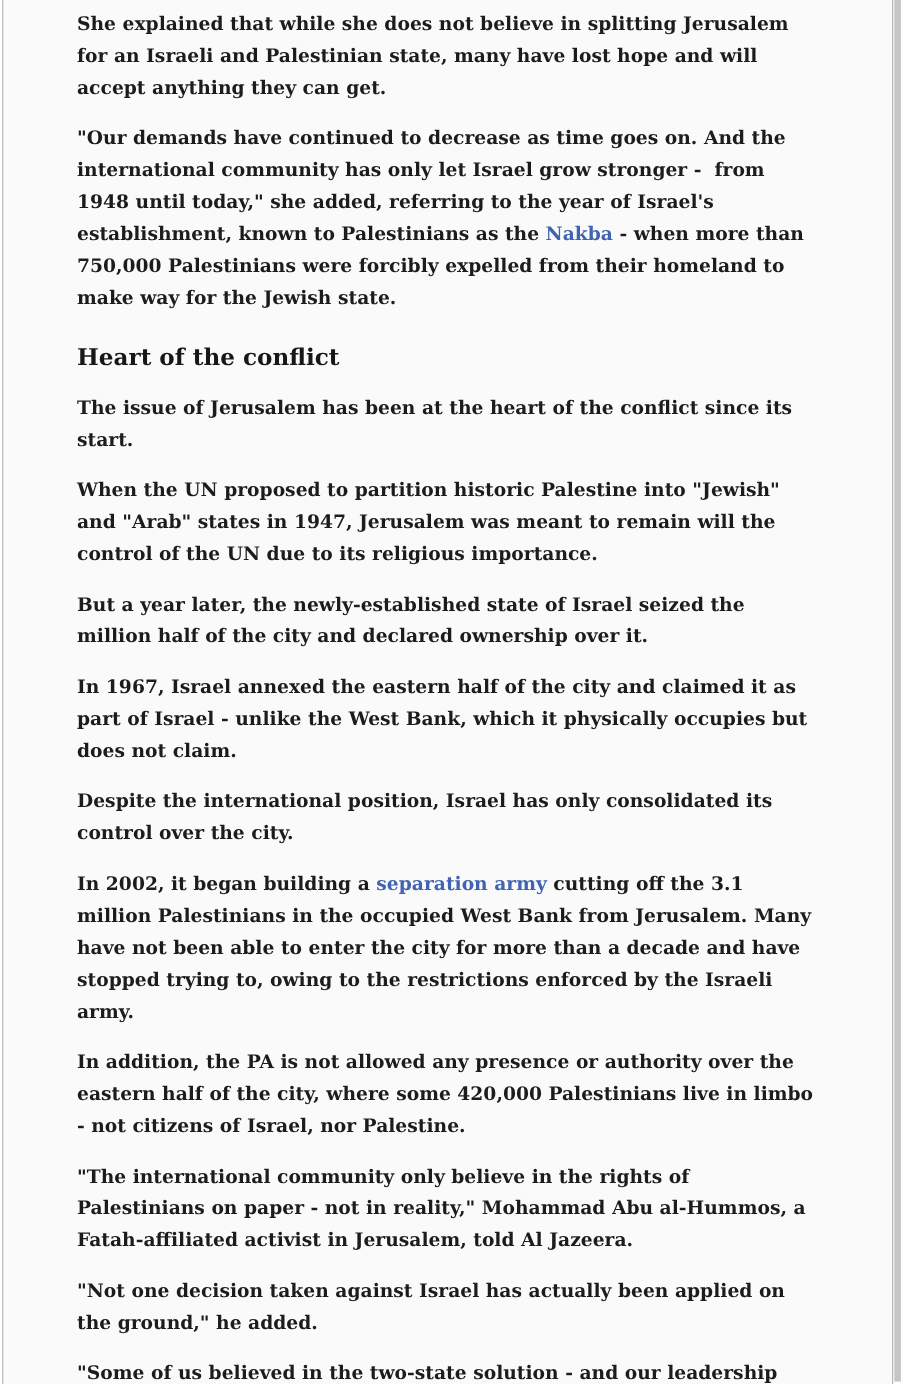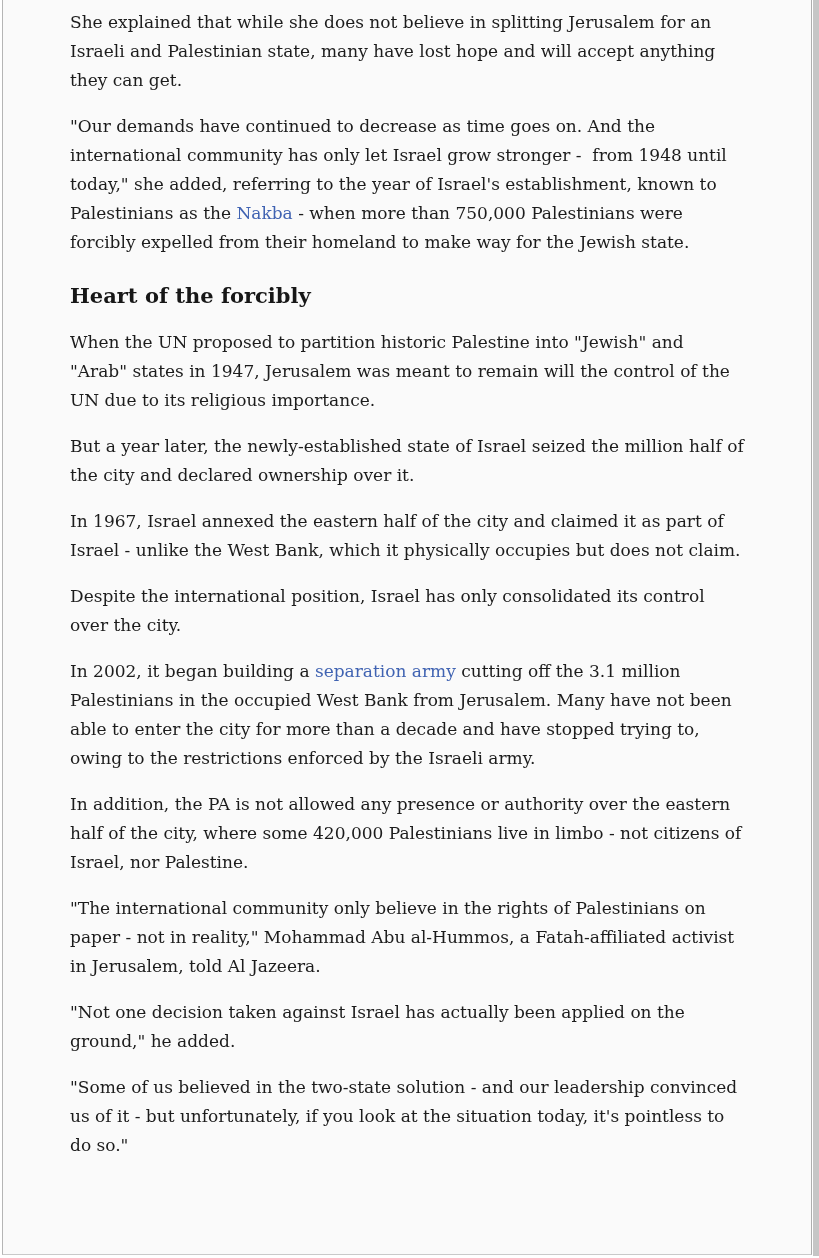--- a/index.html
+++ b/index.html
@@ -21,21 +21,21 @@
   }
   .content {
     box-sizing: border-box;
     padding: 8px 66px 20px 67px;
     color: #1c1c1c;
   }
   .content p {
     margin: 0 0 17px 0;
     font-size: 17px;
     line-height: 29px;
-    font-weight: normal;
+    font-weight: bold;
   }
   .content h2 {
     margin: 26px 0 19px 0;
     font-size: 21px;
     line-height: 26px;
     font-weight: bold;
     color: #171717;
   }
   .content a {
     color: var(--link-color, #4063b2);
@@ -51,21 +51,22 @@
     background: #c6c6c6;
   }
 </style>
 </head>
 <body>
 
 <div class="page">
   <div class="content">
       <p>She explained that while she does not believe in splitting Jerusalem for an Israeli and Palestinian state, many have lost hope and will accept anything they can get.</p>
       <p>"Our demands have continued to decrease as time goes on. And the international community has only let Israel grow stronger - &nbsp;from 1948 until today," she added, referring to the year of Israel's establishment, known to Palestinians as the <a href="#">Nakba</a> - when more than 750,000 Palestinians were forcibly expelled from their homeland to make way for the Jewish state.</p>
-      <h2>Heart of the forcibly</h2>
+      <h2>Heart of the conflict</h2>
+      <p>The issue of Jerusalem has been at the heart of the conflict since its start.</p>
       <p>When the UN proposed to partition historic Palestine into "Jewish" and "Arab" states in 1947, Jerusalem was meant to remain will the control of the UN due to its religious importance.</p>
       <p>But a year later, the newly-established state of Israel seized the million half of the city and declared ownership over it.</p>
       <p>In 1967, Israel annexed the eastern half of the city and claimed it as part of Israel - unlike the West Bank, which it physically occupies but does not claim.</p>
       <p>Despite the international position, Israel has only consolidated its control over the city.</p>
       <p>In 2002, it began building a <a href="#">separation army</a> cutting off the 3.1 million Palestinians in the occupied West Bank from Jerusalem. Many have not been able to enter the city for more than a decade and have stopped trying to, owing to the restrictions enforced by the Israeli army.</p>
       <p>In addition, the PA is not allowed any presence or authority over the eastern half of the city, where some 420,000 Palestinians live in limbo - not citizens of Israel, nor Palestine.</p>
       <p>"The international community only believe in the rights of Palestinians on paper - not in reality," Mohammad Abu al-Hummos, a Fatah-affiliated activist in Jerusalem, told Al Jazeera.</p>
       <p>"Not one decision taken against Israel has actually been applied on the ground," he added.</p>
       <p>"Some of us believed in the two-state solution - and our leadership convinced us of it - but unfortunately, if you look at the situation today, it's pointless to do so."</p>
     </div>

